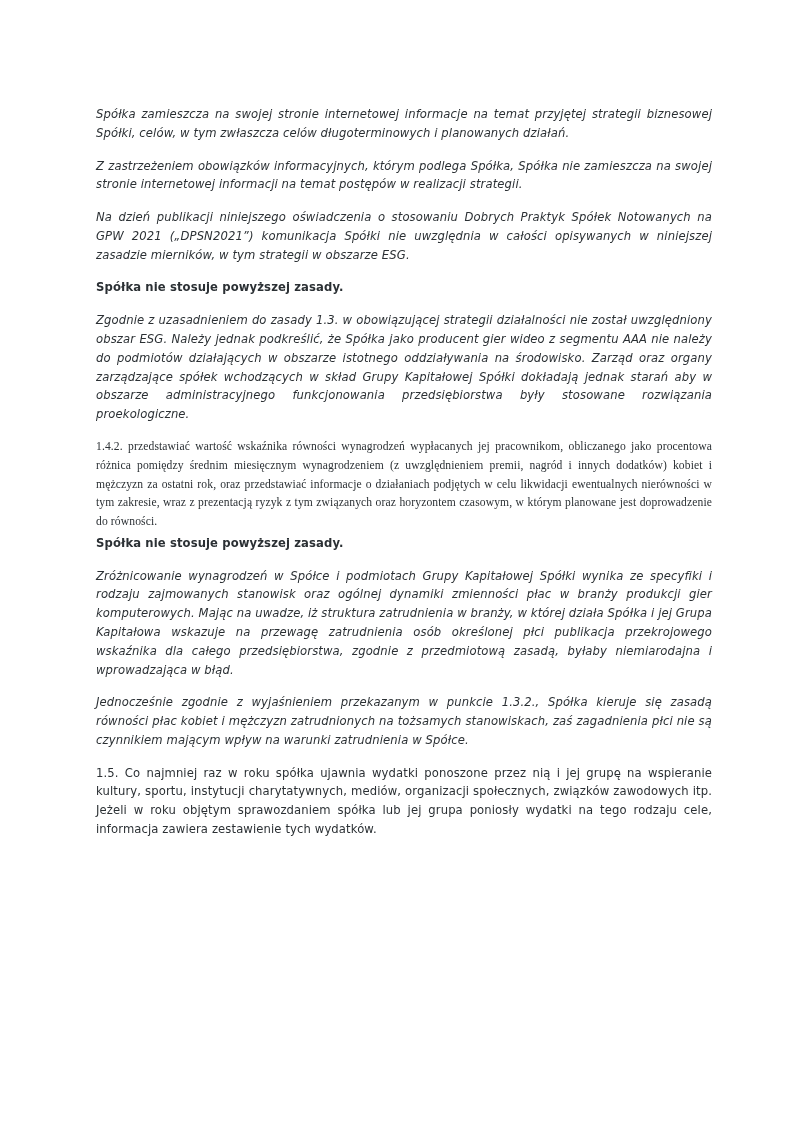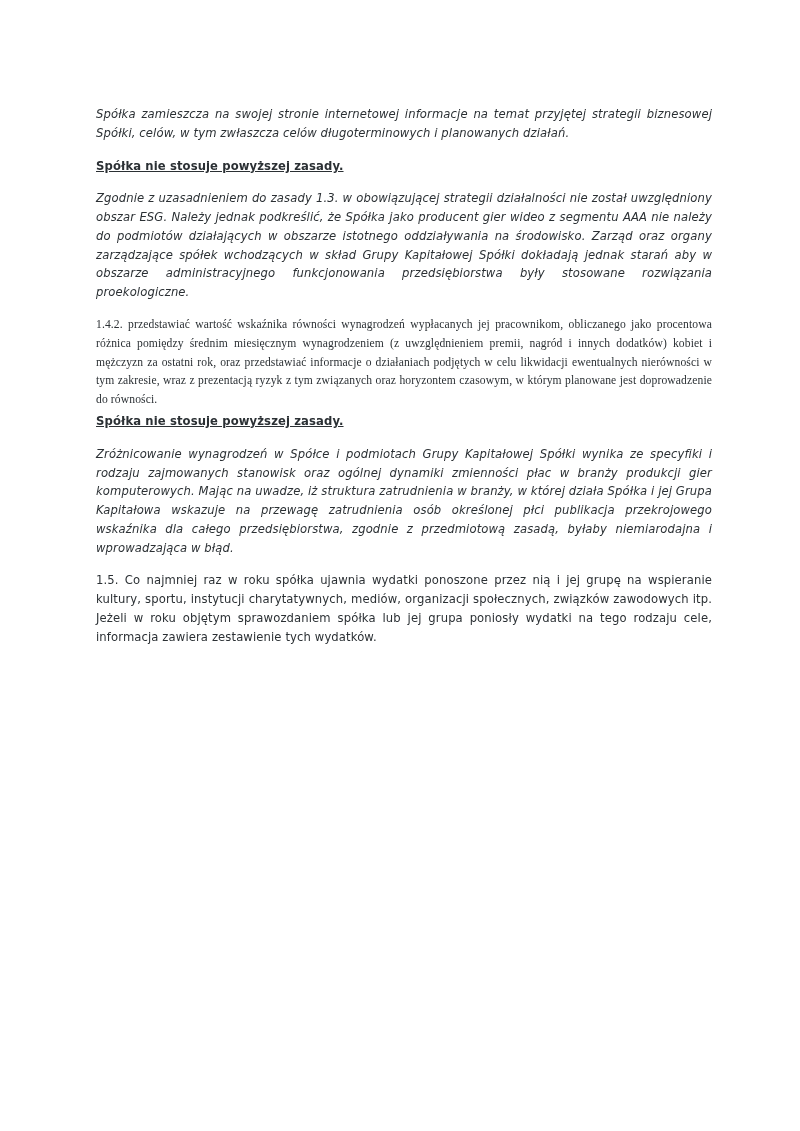--- a/index.html
+++ b/index.html
@@ -34,47 +34,49 @@
   }
   p.italic {
     font-style: italic;
   }
   p.tight {
     margin-bottom: 2px;
     font-family: Liberation Serif, serif;
   }
   p.underline-bold {
     font-weight: bold;
-    text-decoration: underline;
     text-align: left;
     margin-bottom: 14px;
   }
   p.last {
     margin-top: 14px;
   }
 </style>
 </head>
 <body>
 
 <div class="page">
   <div class="doc">
 
     <p class="italic">Spółka zamieszcza na swojej stronie internetowej informacje na temat przyjętej strategii biznesowej Spółki, celów, w tym zwłaszcza celów długoterminowych i planowanych działań.</p>
 
+    <p class="italic">Z zastrzeżeniem obowiązków informacyjnych, którym podlega Spółka, Spółka nie zamieszcza na swojej stronie internetowej informacji na temat postępów w realizacji strategii.</p>
 
+    <p class="italic">Na dzień publikacji niniejszego oświadczenia o stosowaniu Dobrych Praktyk Spółek Notowanych na GPW 2021 („DPSN2021”) komunikacja Spółki nie uwzględnia w całości opisywanych w niniejszej zasadzie mierników, w tym strategii w obszarze ESG.</p>
 
 
     <p class="underline-bold">Spółka nie stosuje powyższej zasady.</p>
 
     <p class="italic">Zgodnie z uzasadnieniem do zasady 1.3. w obowiązującej strategii działalności nie został uwzględniony obszar ESG. Należy jednak podkreślić, że Spółka jako producent gier wideo z segmentu AAA nie należy do podmiotów działających w obszarze istotnego oddziaływania na środowisko. Zarząd oraz organy zarządzające spółek wchodzących w skład Grupy Kapitałowej Spółki dokładają jednak starań aby w obszarze administracyjnego funkcjonowania przedsiębiorstwa były stosowane rozwiązania proekologiczne.</p>
 
     <p class="tight">1.4.2. przedstawiać wartość wskaźnika równości wynagrodzeń wypłacanych jej pracownikom, obliczanego jako procentowa różnica pomiędzy średnim miesięcznym wynagrodzeniem (z uwzględnieniem premii, nagród i innych dodatków) kobiet i mężczyzn za ostatni rok, oraz przedstawiać informacje o działaniach podjętych w celu likwidacji ewentualnych nierówności w tym zakresie, wraz z prezentacją ryzyk z tym związanych oraz horyzontem czasowym, w którym planowane jest doprowadzenie do równości.</p>
 
     <p class="underline-bold">Spółka nie stosuje powyższej zasady.</p>
 
     <p class="italic">Zróżnicowanie wynagrodzeń w Spółce i podmiotach Grupy Kapitałowej Spółki wynika ze specyfiki i rodzaju zajmowanych stanowisk oraz ogólnej dynamiki zmienności płac w branży produkcji gier komputerowych. Mając na uwadze, iż struktura zatrudnienia w branży, w której działa Spółka i jej Grupa Kapitałowa wskazuje na przewagę zatrudnienia osób określonej płci publikacja przekrojowego wskaźnika dla całego przedsiębiorstwa, zgodnie z przedmiotową zasadą, byłaby niemiarodajna i wprowadzająca w błąd.</p>
 
+    <p class="italic">Jednocześnie zgodnie z wyjaśnieniem przekazanym w punkcie 1.3.2., Spółka kieruje się zasadą równości płac kobiet i mężczyzn zatrudnionych na tożsamych stanowiskach, zaś zagadnienia płci nie są czynnikiem mającym wpływ na warunki zatrudnienia w Spółce.</p>
 
     <p>1.5. Co najmniej raz w roku spółka ujawnia wydatki ponoszone przez nią i jej grupę na wspieranie kultury, sportu, instytucji charytatywnych, mediów, organizacji społecznych, związków zawodowych itp. Jeżeli w roku objętym sprawozdaniem spółka lub jej grupa poniosły wydatki na tego rodzaju cele, informacja zawiera zestawienie tych wydatków.</p>
 
 
   </div>
 </div>
 
 </body></html>

